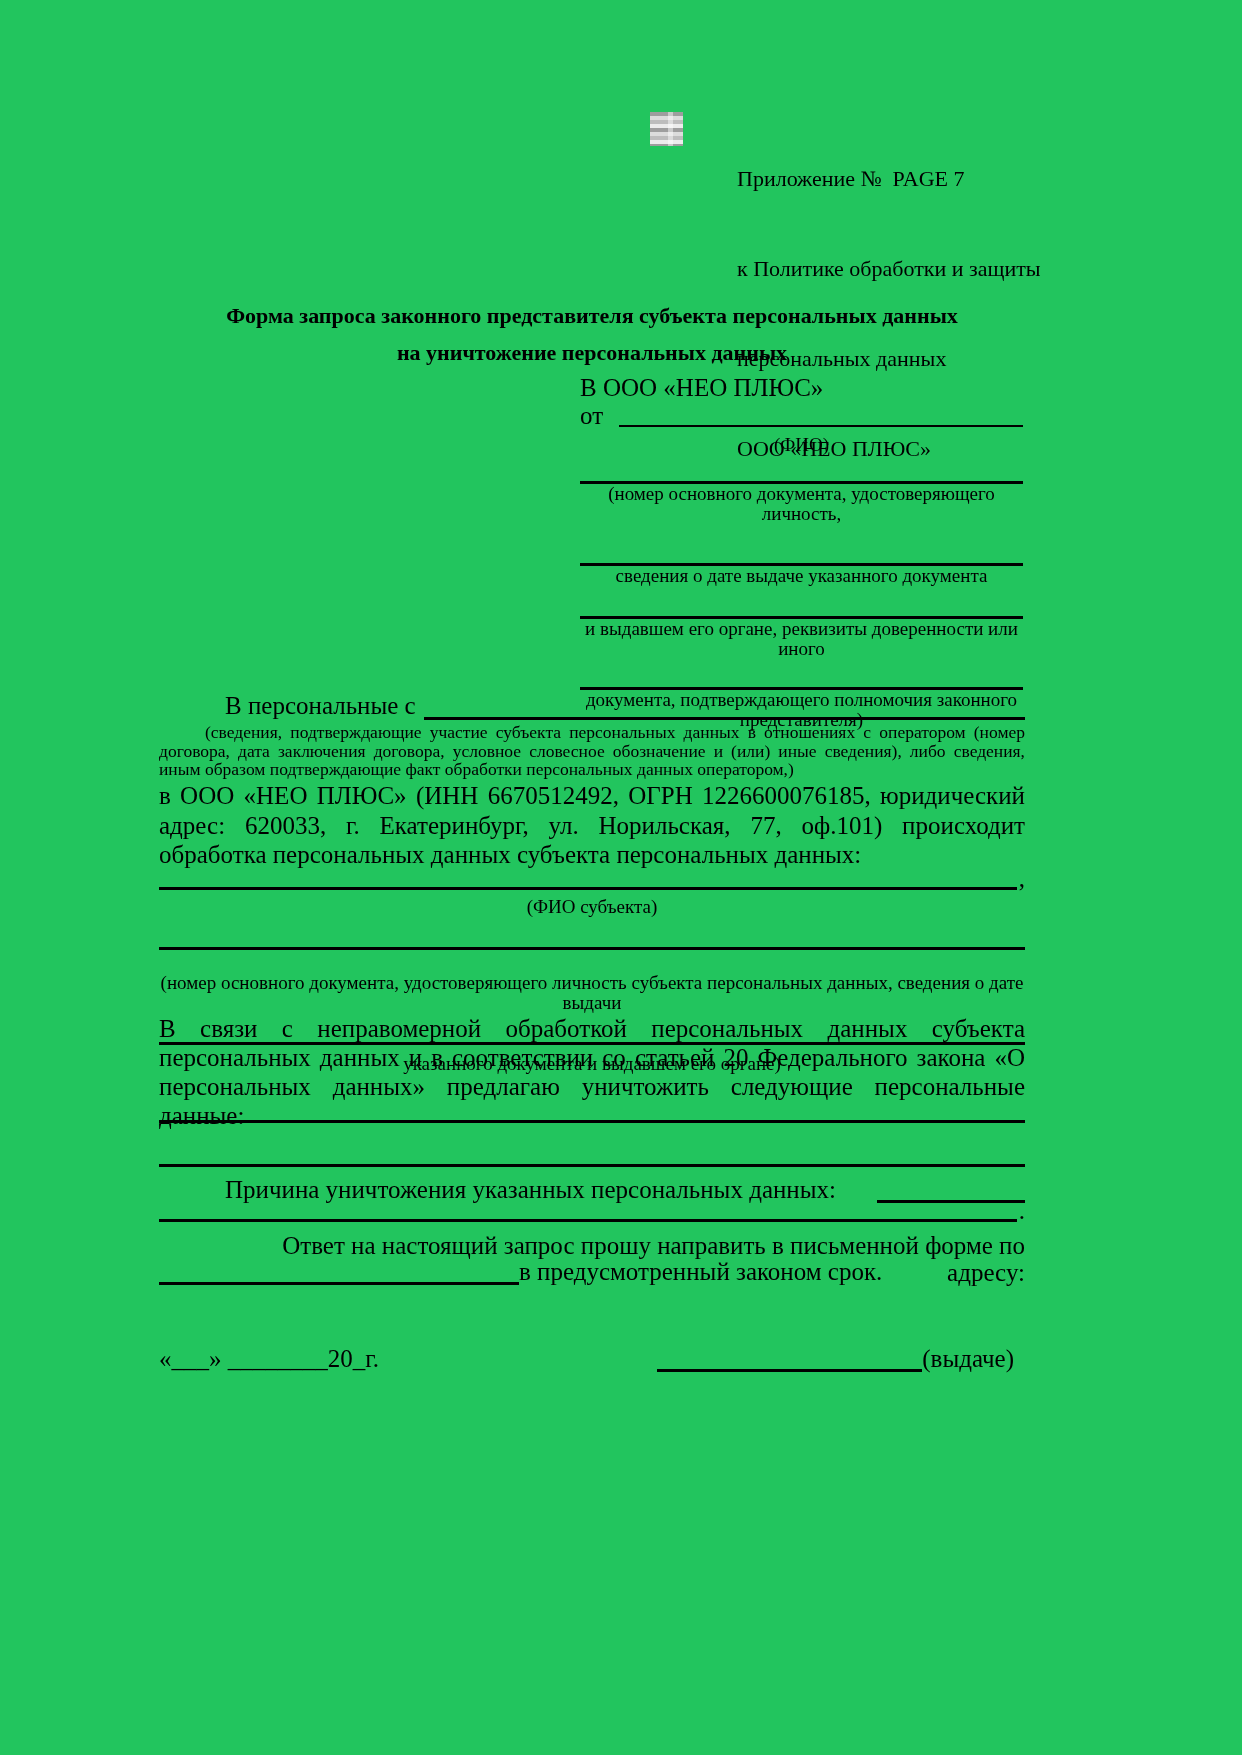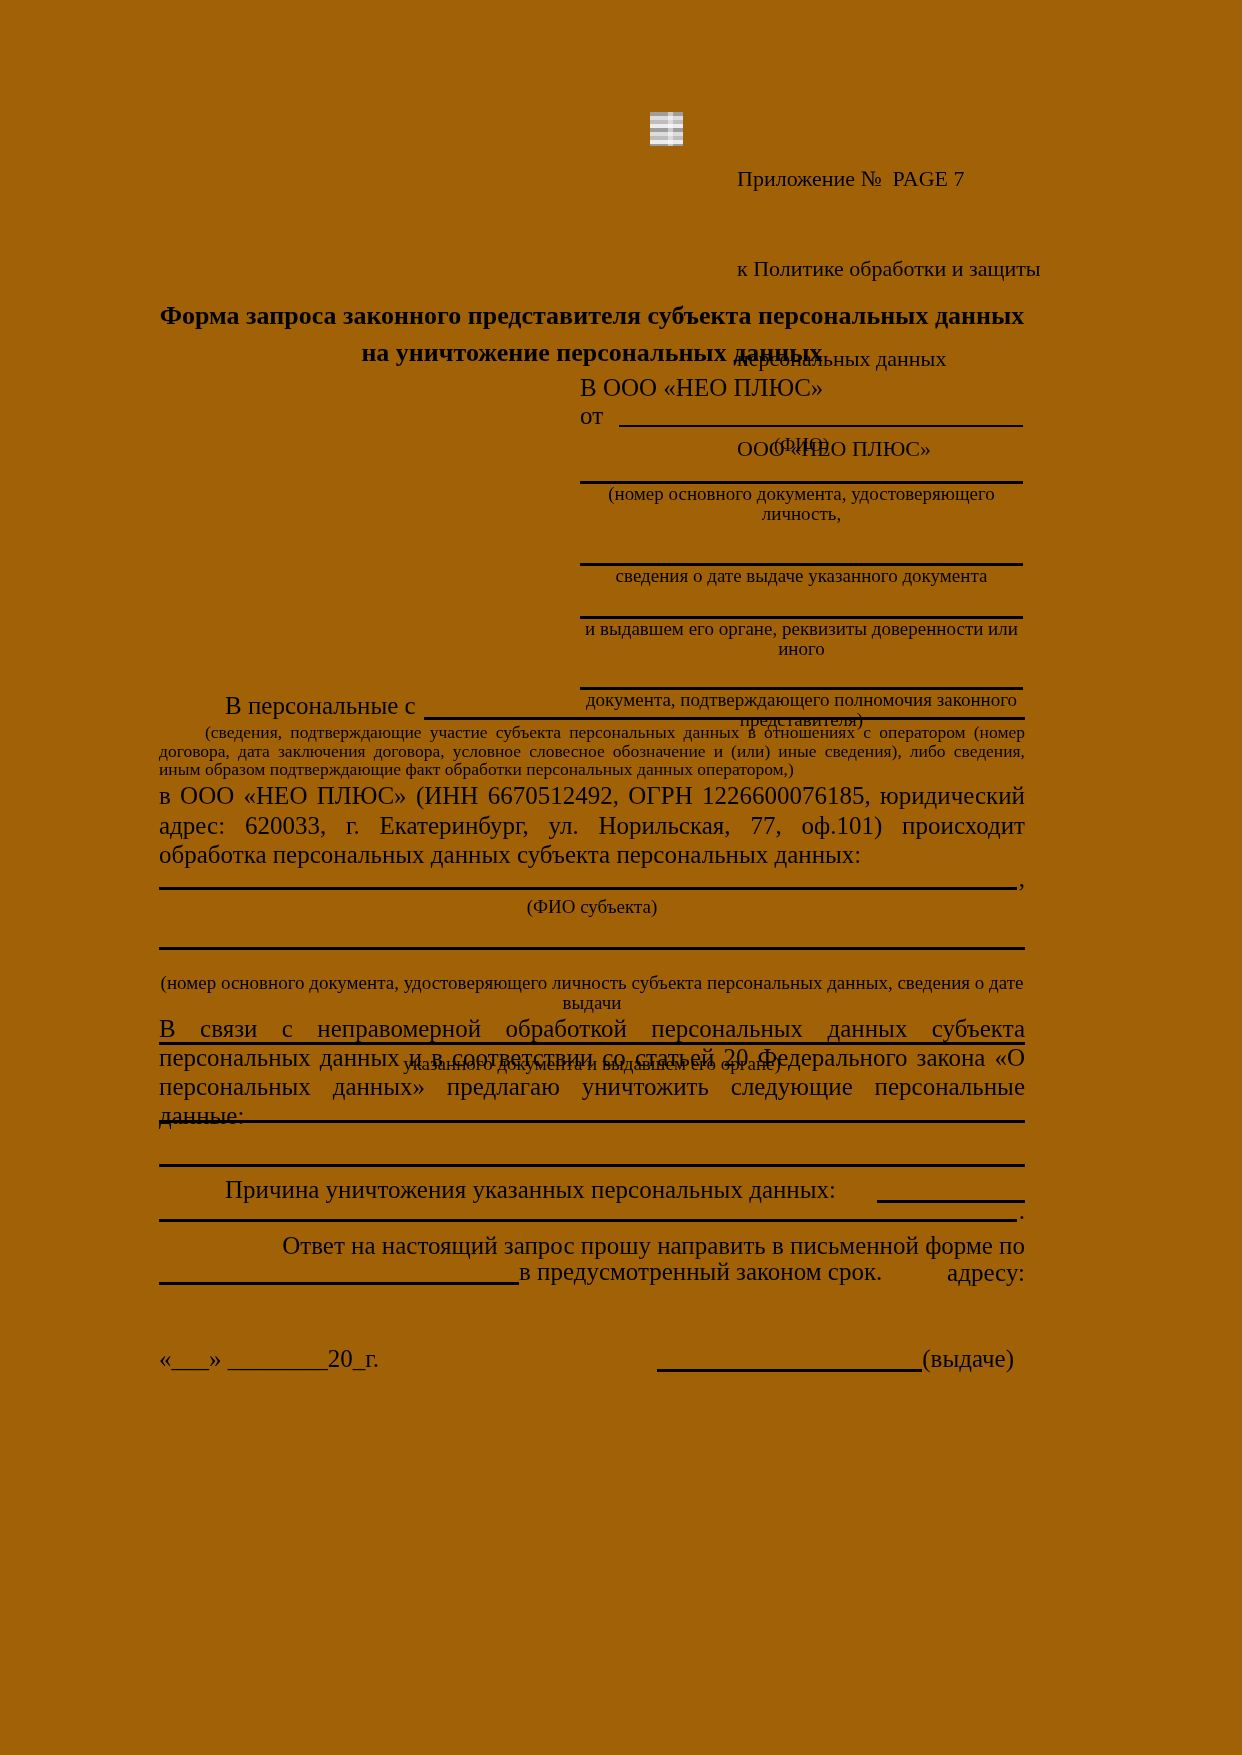--- a/index.html
+++ b/index.html
@@ -1,40 +1,40 @@
 <!DOCTYPE html>
 <html><head>
 <meta charset="utf-8">
 <style>
   html, body { margin:0; padding:0; background:#ffffff; }
   .page {
     position:relative;
     width:1242px; height:1755px;
-    background:#a16207;
+    background:#22c55e;
     color:#000;
     font-family:"Liberation Serif", "DejaVu Serif", serif;
     overflow:hidden;
   }
 
   
   .embed-icon {
     position:absolute; left:650px; top:112px; width:33px; height:34px;
     background:
       linear-gradient(90deg, rgba(255,255,255,0) 0 55%, rgba(255,255,255,.45) 55% 70%, rgba(255,255,255,0) 70%),
       repeating-linear-gradient(180deg, #9e9e9e 0 4px, #dcdcdc 4px 8px, #bdbdbd 8px 12px, #ececec 12px 16px);
   }
   .header-block {
     position:absolute; left:737px; top:104px;
     font-size:22px; line-height:30px; white-space:pre;
   }
 
   
   .title {
     position:absolute; left:159px; top:297px; width:866px;
-    text-align:center; font-weight:bold; font-size:26px; line-height:37px;
+    text-align:center; font-weight:bold; font-size:22px; line-height:37px;
   }
 
   
   .to-block { position:absolute; left:580px; top:371px; width:443px; font-size:25px; }
   .addressee { line-height:34px; }
   .from-line { display:flex; align-items:flex-end; height:22px;gap:6px; }
   .from-line .lbl { line-height:22px; }
   .from-line .blank { flex:1; margin-left:10px; border-bottom:2px solid #000; height:20px; }
   .cap { font-size:19px; line-height:20px; text-align:center; }
   .cap-fio { margin-top:8px; }

